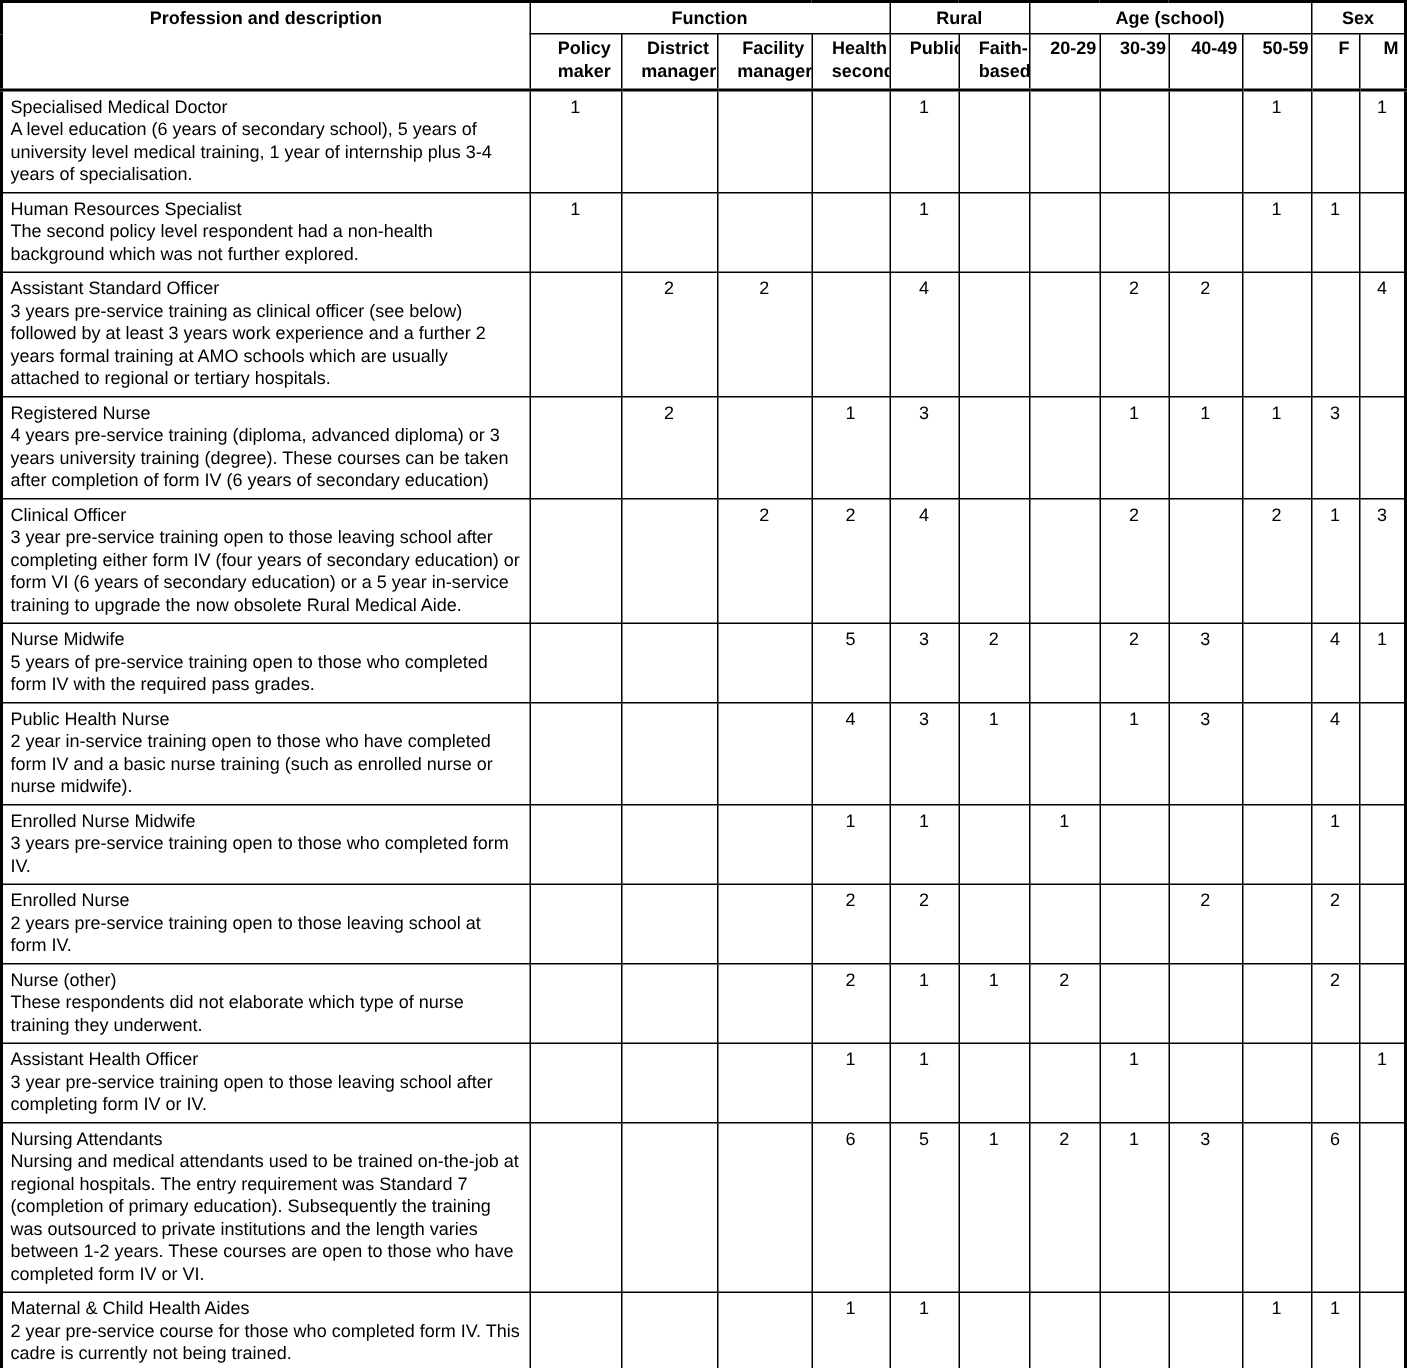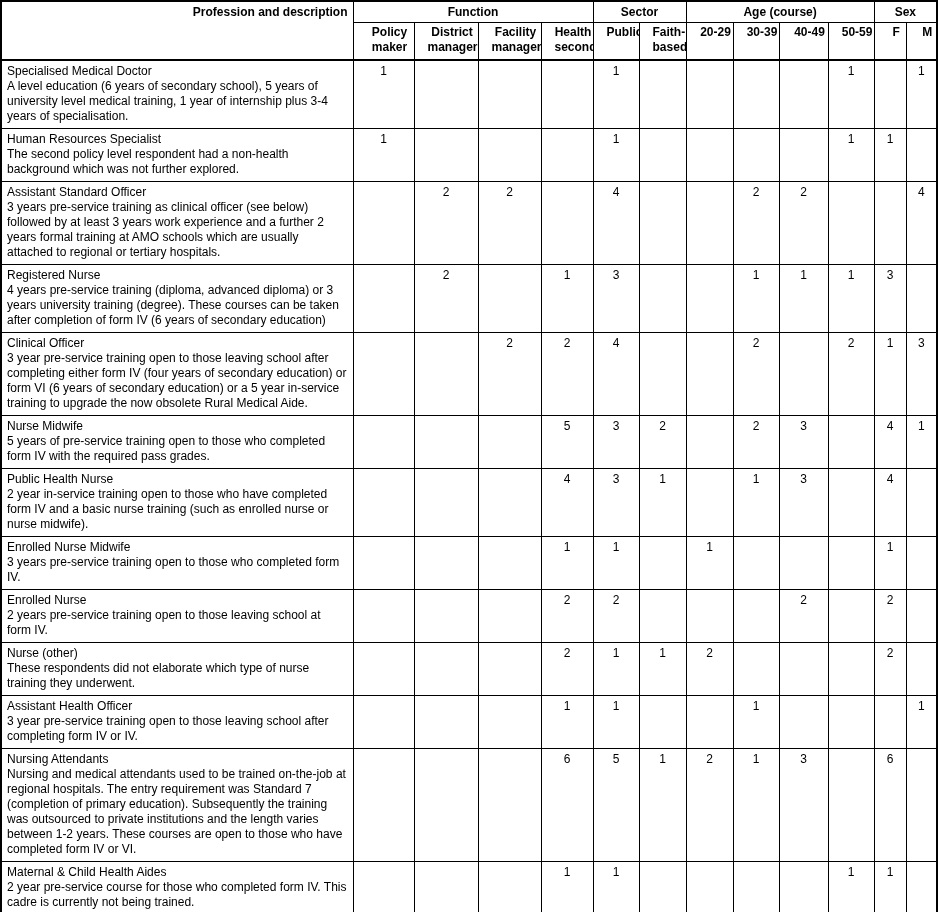--- a/index.html
+++ b/index.html
@@ -24,21 +24,21 @@
     border: 1px solid #000;
     vertical-align: top;
     overflow: hidden;
   }
   thead th {
     font-weight: bold;
     text-align: center;
     padding: 3px 2px;
   }
   th.profession-th {
-    text-align: right;
+    text-align: center;
     padding: 3px 5px;
     vertical-align: top;
   }
   tr.group-row th.group-th {
     padding: 3px 2px 2px 2px;
   }
   tr.sub-row th {
     border-bottom: 2px solid #000;
     padding: 2px 1px 4px 13px;
   }
@@ -72,22 +72,22 @@
       <col style="width:46px">
       <col style="width:49px">
       <col style="width:46px">
       <col style="width:32px">
       <col style="width:31px">
     </colgroup>
     <thead>
       <tr class="group-row" id="group-row">
         <th class="profession-th" rowspan="2">Profession and description</th>
       <th class="group-th" colspan="4">Function</th>
-          <th class="group-th" colspan="2">Sector</th>
-          <th class="group-th" colspan="4">Age (course)</th>
+          <th class="group-th" colspan="2">Rural</th>
+          <th class="group-th" colspan="4">Age (school)</th>
           <th class="group-th" colspan="2">Sex</th>
         </tr>
       <tr class="sub-row" id="sub-row">
           <th class="sub-th">Policy maker</th>
           <th class="sub-th">District manager</th>
           <th class="sub-th">Facility manager</th>
           <th class="sub-th">Health second</th>
           <th class="sub-th">Public</th>
           <th class="sub-th">Faith-based</th>
           <th class="sub-th">20-29</th>

